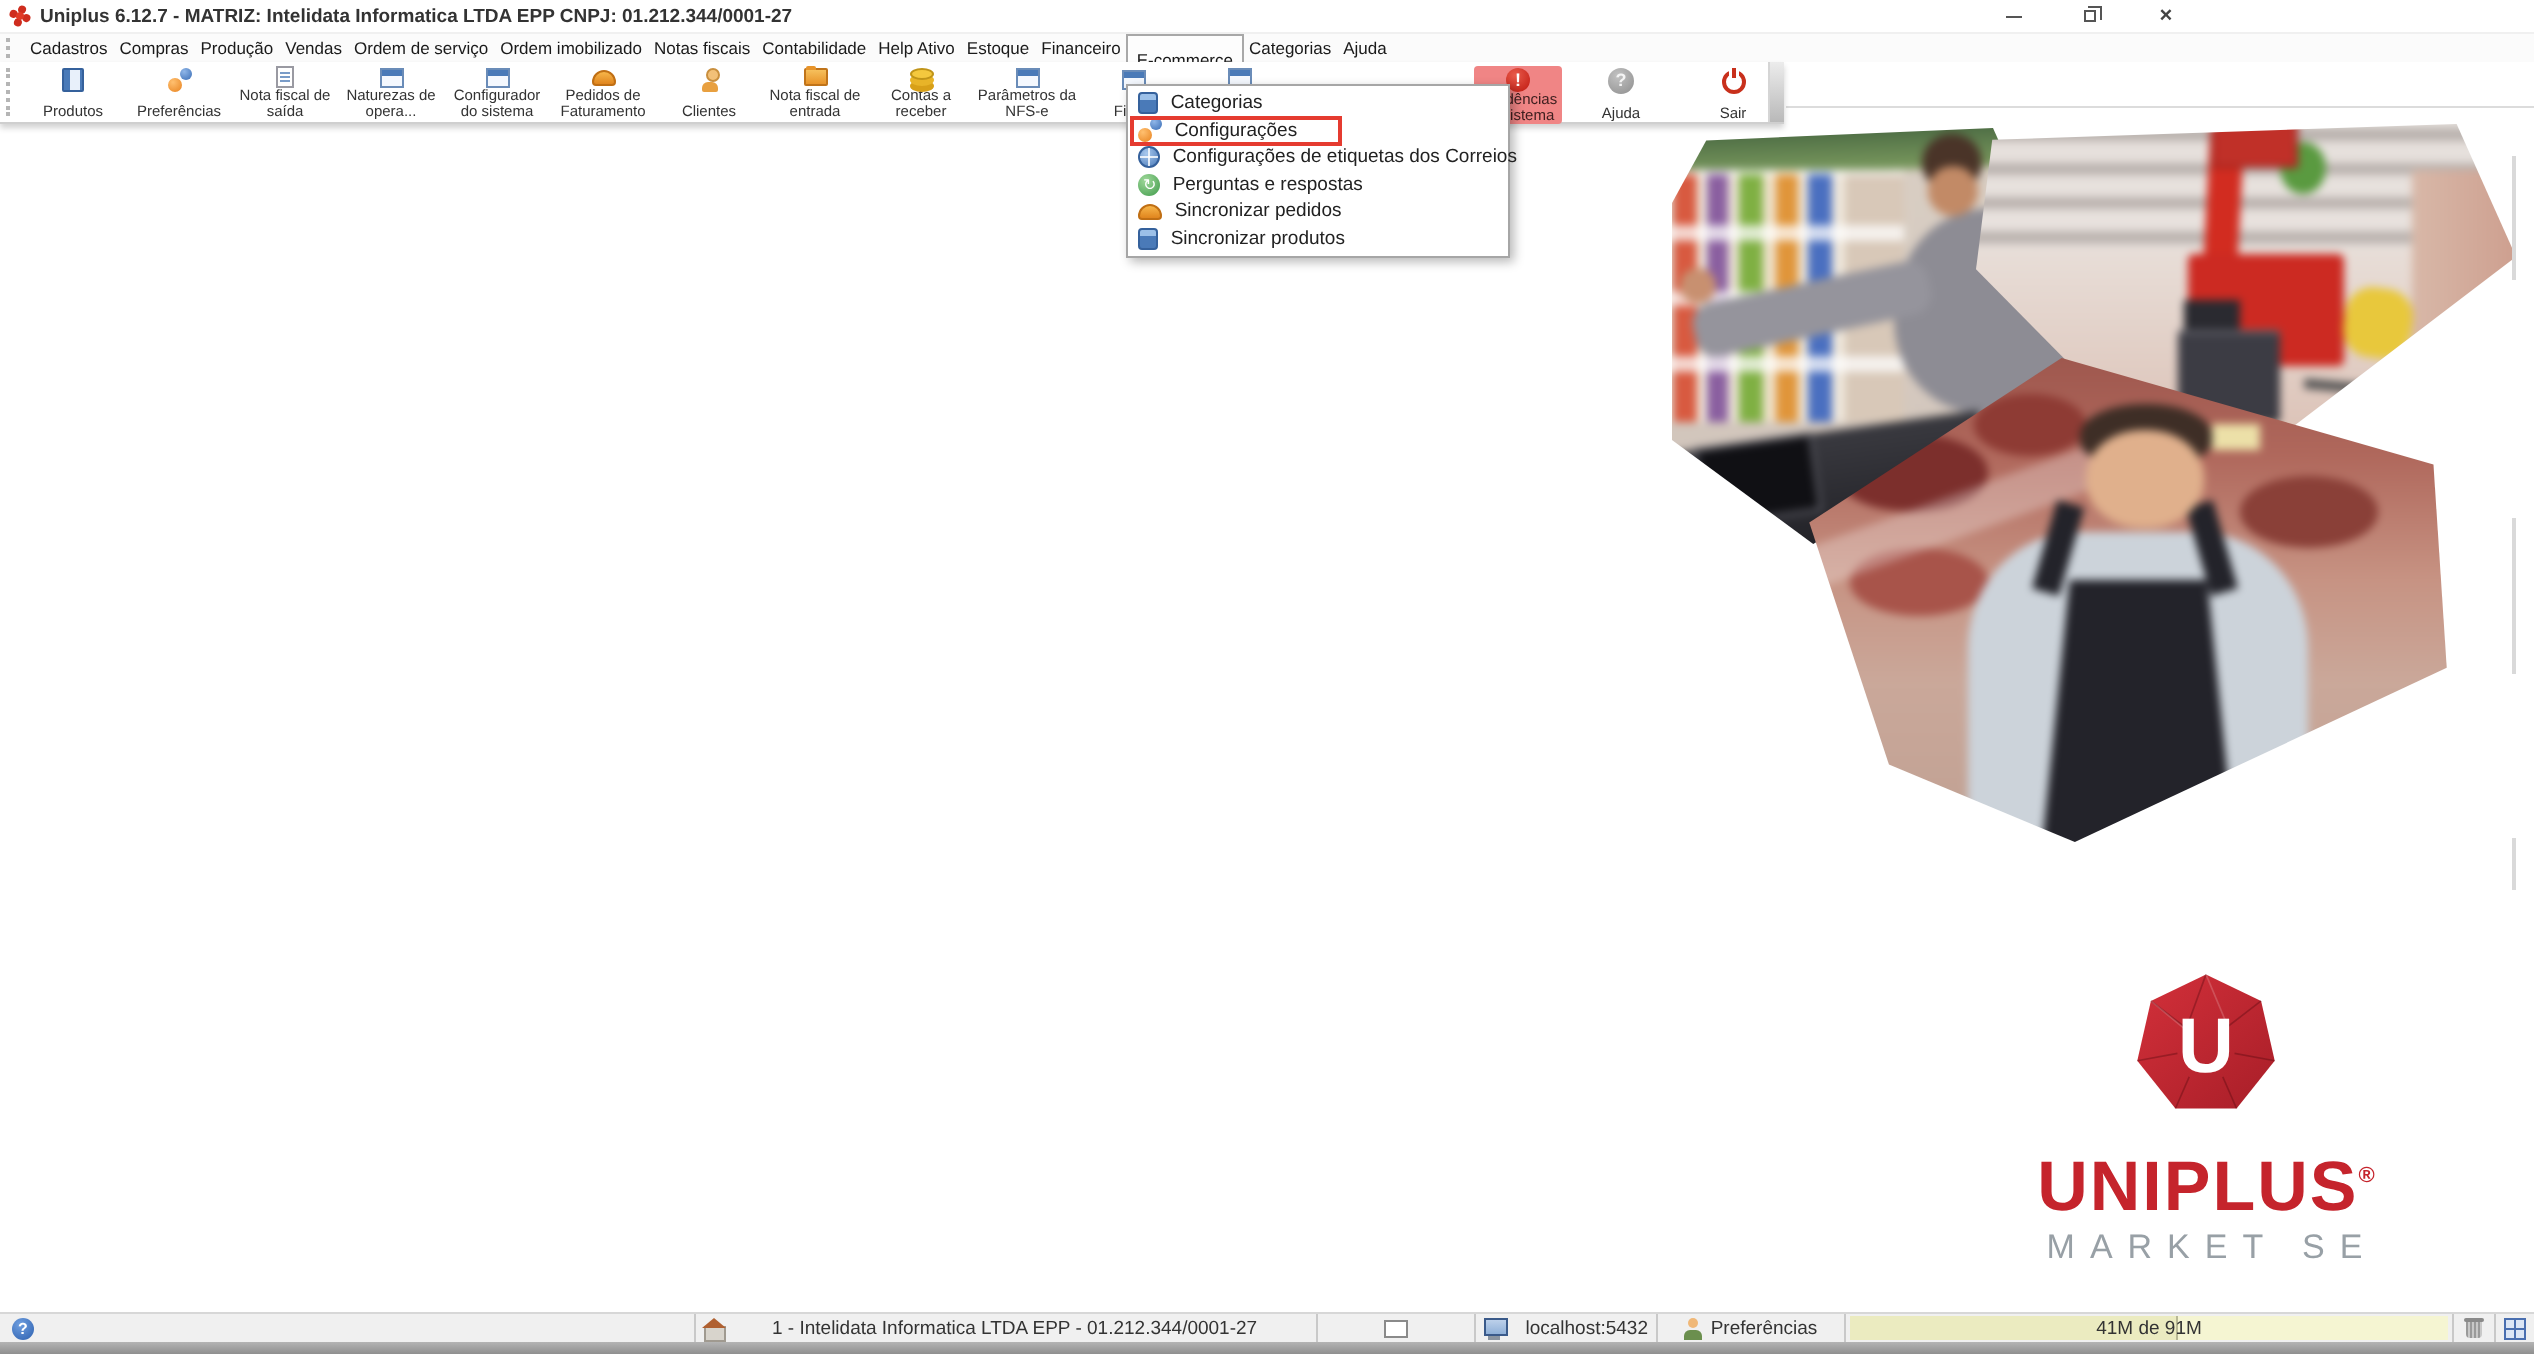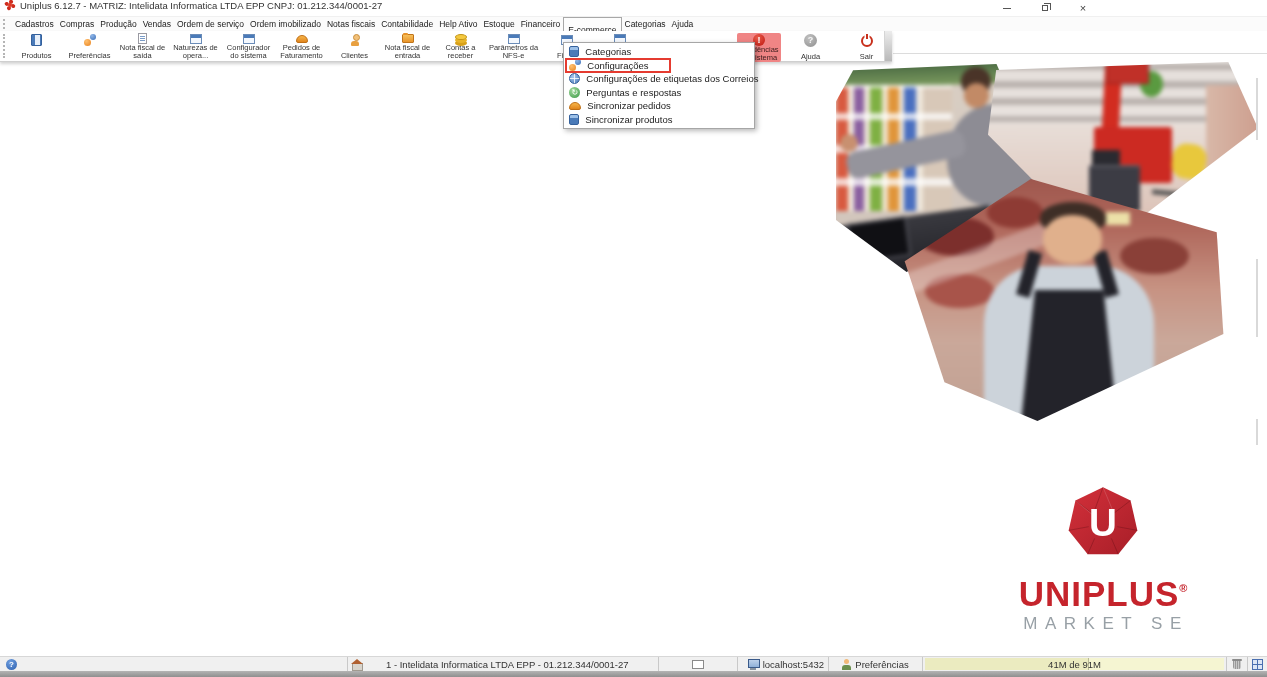--- a/index.html
+++ b/index.html
@@ -1,20 +1,20 @@
 <!DOCTYPE html>
 <html><head>
 <meta charset="utf-8">
 <style>
   html,body{margin:0;padding:0;background:#e8e8e8;}
   *{box-sizing:border-box;font-family:"Liberation Sans",sans-serif;}
   #app{position:relative;width:1267px;height:677px;background:#fff;overflow:hidden;outline:1px solid #c8c8c8;}
 
   
-  .titlebar{position:absolute;left:0;top:0;width:1102px;height:16px;background:#fff;display:flex;align-items:flex-start;}
+  .titlebar{position:absolute;left:0;top:0;width:1102px;height:16px;background:#fff;display:flex;align-items:center;font-weight:bold;}
   .appicon{width:10px;height:10px;margin:0 5px 0 5px;position:relative;}
   .appicon i{position:absolute;left:3px;top:3px;width:4px;height:4px;border-radius:50%;background:#e03a26;
     box-shadow:0 -3.4px 0 #cf2d1e,0 3.4px 0 #cf2d1e,-3.4px 0 0 #cf2d1e,3.4px 0 0 #cf2d1e;transform:rotate(18deg);}
   .title-text{font-size:9.5px;color:#333;white-space:nowrap;}
   .win-controls{margin-left:auto;display:flex;height:16px;}
   .winbtn{width:38px;height:16px;display:flex;align-items:center;justify-content:center;color:#444;}
   .glyph-min{width:8px;height:1px;background:#555;display:block;}
   .glyph-restore{width:6px;height:6px;border:1px solid #555;background:#fff;position:relative;display:block;}
   .glyph-restore::before{content:"";position:absolute;left:1px;top:-3px;width:6px;height:6px;border:1px solid #555;border-left:none;border-bottom:none;}
   .glyph-close{font-size:11px;line-height:11px;color:#444;}
@@ -422,21 +422,21 @@
     <div class="seg first" style="width:347px;">
       <span class="i-helpblue">?</span>
     </div>
     <div class="seg" style="width:311px;gap:20px;">
       <span class="i-house"></span>
       <span class="txt">1 - Intelidata Informatica LTDA EPP - 01.212.344/0001-27</span>
     </div>
     <div class="seg" style="width:79px;justify-content:center;">
       <span class="i-checkbox"></span>
     </div>
-    <div class="seg" style="width:91px;justify-content:flex-end;">
+    <div class="seg" style="width:91px;justify-content:space-between;">
       <span class="i-computer"></span>
       <span class="txt">localhost:5432</span>
     </div>
     <div class="seg" style="width:94px;justify-content:center;">
       <span class="i-person-s"></span>
       <span class="txt">Preferências</span>
     </div>
     <div class="seg memseg">
       <span class="membar">
         <span class="memfill" style="width: 55%;"></span>

